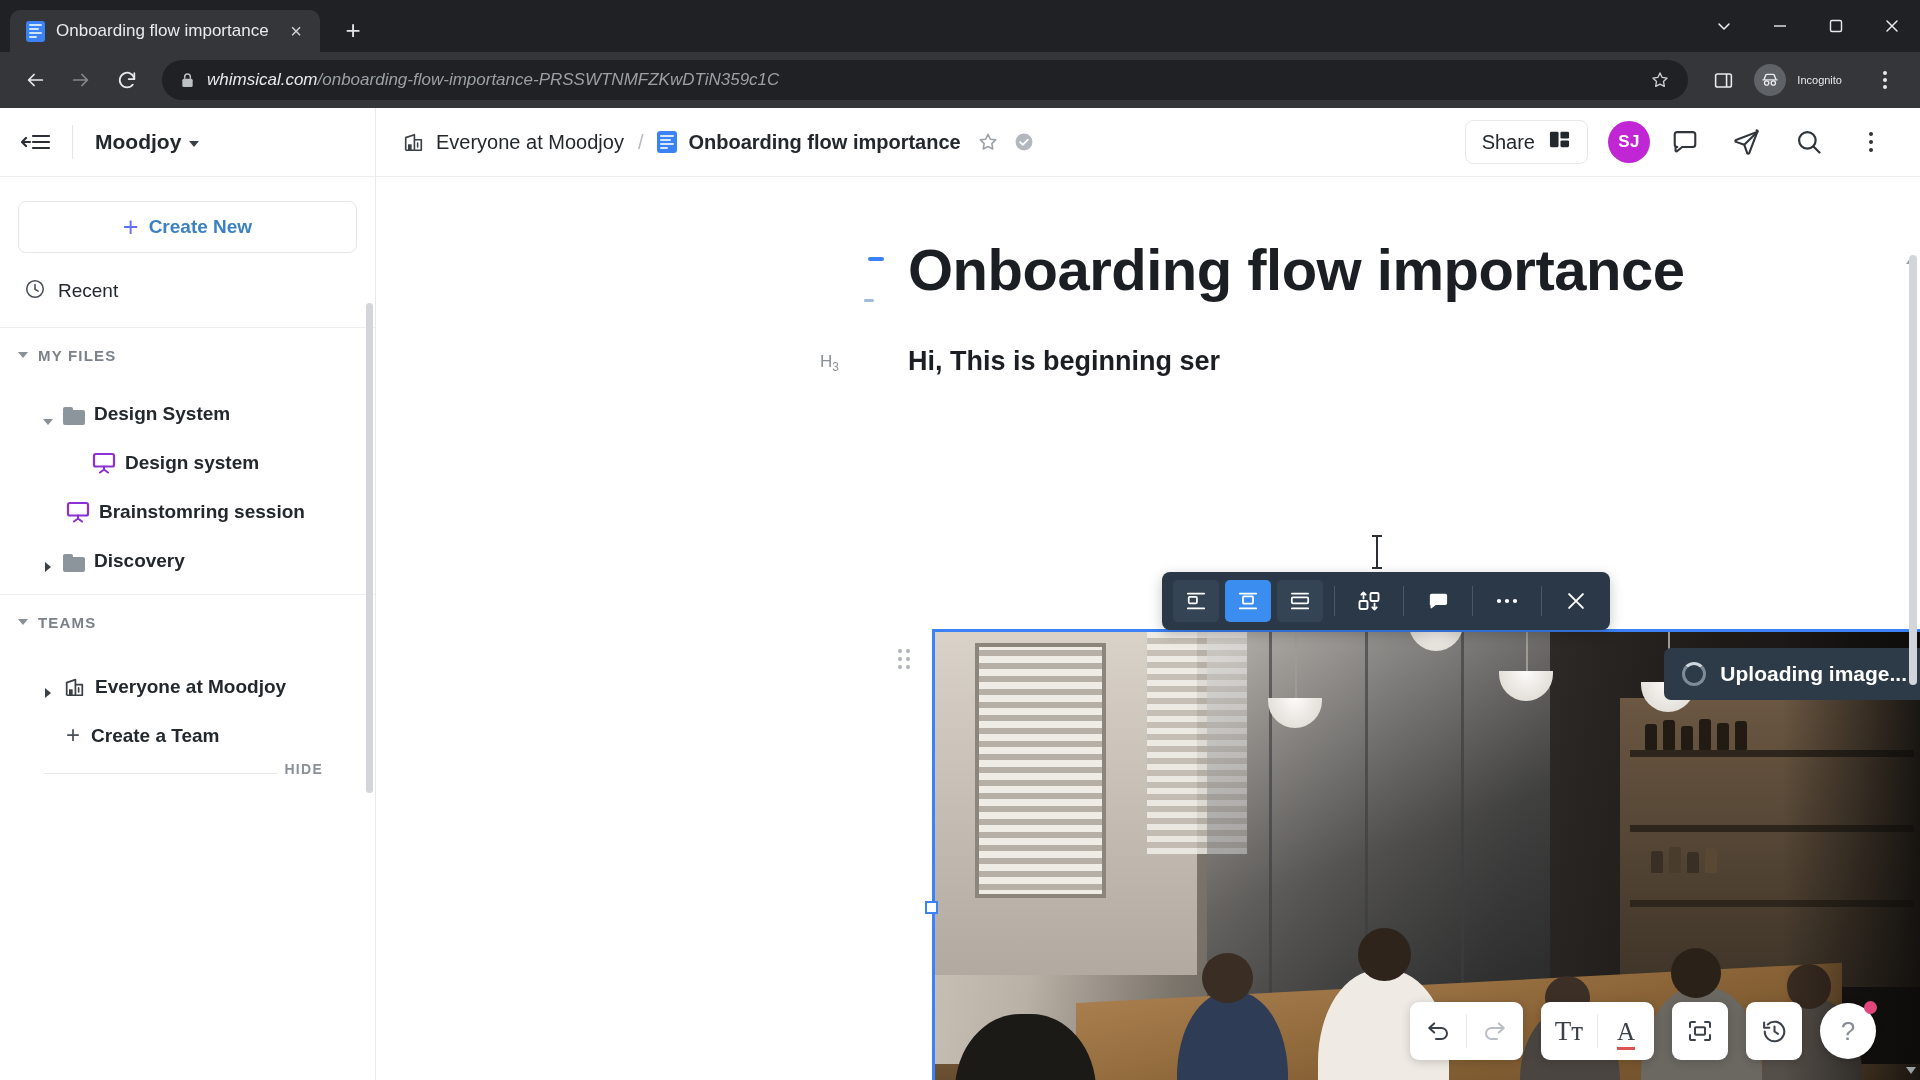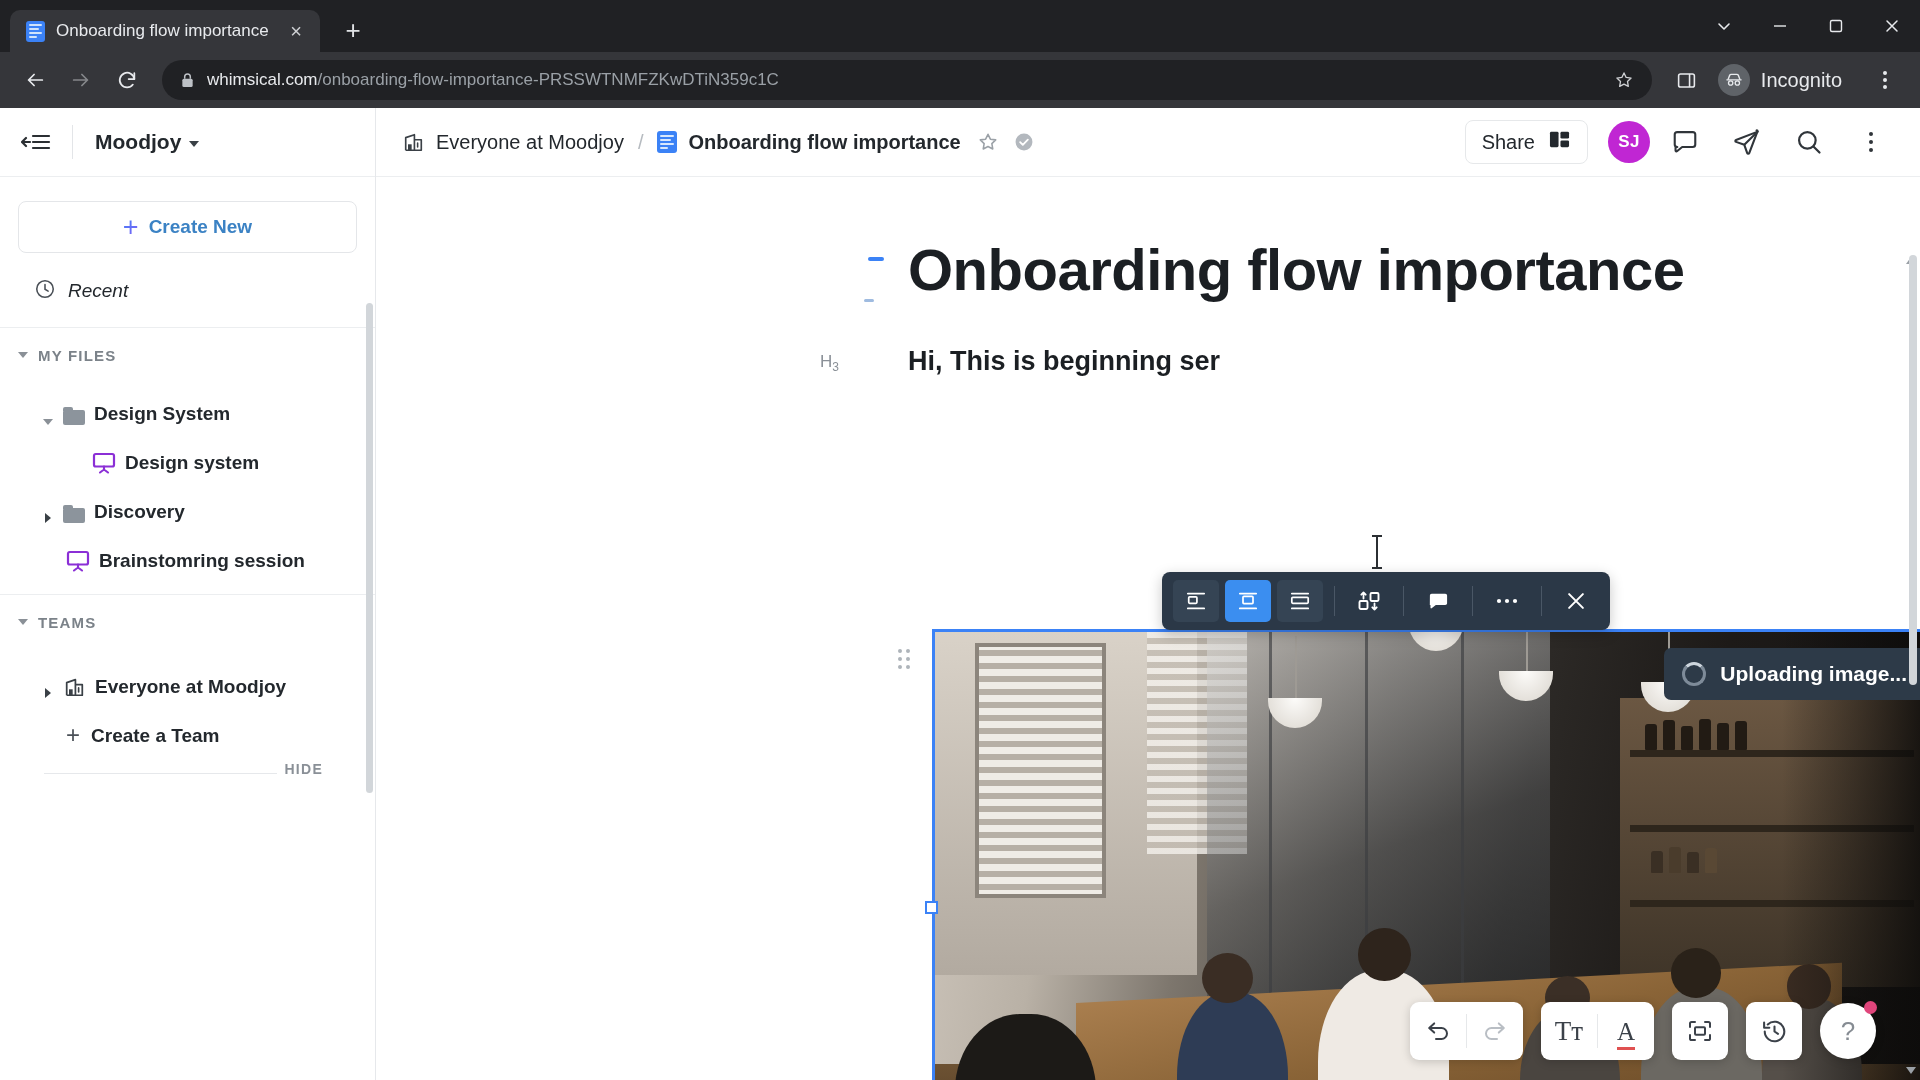--- a/index.html
+++ b/index.html
@@ -64,28 +64,28 @@
     align-items: center; justify-content: center; color: #e8eaed;
   }
   .navbtn.dim { color: #85878a; }
   .urlbox {
     flex: 1; height: 40px; background: #202124; border-radius: 20px;
     display: flex; align-items: center; padding: 0 10px 0 18px; margin: 0 10px;
     gap: 12px;
   }
   .lock { color: #bdc1c6; display: flex; align-items: center; }
   .urltext {
-    flex: 1; font-size: 17px; color: #9aa0a6; white-space: nowrap; overflow: hidden;
+    flex: 1; font-size: 17px; color: #9aa0a6; white-space: nowrap; overflow: hidden; font-style: italic;
   }
   .urltext b { color: #e8eaed; font-weight: 400; }
   .star { color: #cfd1d4; padding-right: 8px; display: flex; align-items: center; }
   .sidepanel-btn { width: 42px; height: 42px; display: flex; align-items: center; justify-content: center; color: #e8eaed; }
   .incognito-pill {
     display: flex; align-items: center; gap: 11px; height: 40px;
-    padding: 0 18px 0 6px; border-radius: 20px; color: #e8eaed; font-size: 20px;
+    padding: 0 18px 0 6px; border-radius: 20px; color: #e8eaed; font-size: 11px;
   }
   .incog-avatar {
     width: 32px; height: 32px; border-radius: 50%; background: #5f6368;
     display: flex; align-items: center; justify-content: center;
   }
   .kebab { width: 42px; height: 42px; display: flex; align-items: center; justify-content: center; color: #e8eaed; }
   .kebab i { display:block; width: 4px; height: 4px; border-radius: 50%; background:#e8eaed; box-shadow: 0 -7px 0 #e8eaed, 0 7px 0 #e8eaed; }
 
   
   .app { flex: 1; display: flex; min-height: 0; background: #fff; }
@@ -121,22 +121,22 @@
     display: flex; align-items: center; justify-content: center; gap: 10px;
     color: #3b82c4; font-size: 19px; font-weight: 700;
   }
   .plus-grad {
     font-size: 27px; font-weight: 400; line-height: 1;
     background: linear-gradient(135deg,#3b82f6 0%, #8b5cf6 100%);
     -webkit-background-clip: text; background-clip: text; color: transparent;
   }
 
   .sb-row {
-    display: flex; align-items: center; height: 48px; padding-left: 34px;
-    font-size: 19px; color: #23282d; gap: 12px; font-style: italic;
+    display: flex; align-items: center; height: 48px; padding-left: 24px;
+    font-size: 19px; color: #23282d; gap: 12px;
   }
   .recent-row { margin-top: 14px; }
   .sec-rule { height: 1px; background: #eceef0; margin: 12px 0 6px 0; }
 
   .sb-section {
     display: flex; align-items: center; gap: 10px; height: 42px; padding-left: 18px;
     font-size: 15px; font-weight: 700; letter-spacing: 0.08em; color: #7b8289;
   }
   .tri-d { width: 0; height: 0; border-left: 5px solid transparent; border-right: 5px solid transparent; border-top: 6px solid #8a9097; }
   .tri-r { width: 0; height: 0; border-top: 5px solid transparent; border-bottom: 5px solid transparent; border-left: 6px solid #3a4046; }
@@ -509,36 +509,36 @@
         <div class="tree-row lv2">
           <span class="board-ic">
             <svg width="24" height="22" viewBox="0 0 24 22">
               <rect x="2" y="2" width="20" height="12.5" rx="1.8" stroke="currentColor" stroke-width="2.2" fill="none"></rect>
               <path d="M12 14.5v3M12 17.5l-4 3M12 17.5l4 3" stroke="currentColor" stroke-width="2.1" stroke-linecap="round"></path>
             </svg>
           </span>
           <span>Design system</span>
         </div>
 
+        <div class="tree-row lv2b">
+          <span class="board-ic">
+            <svg width="24" height="22" viewBox="0 0 24 22">
+              <rect x="2" y="2" width="20" height="12.5" rx="1.8" stroke="currentColor" stroke-width="2.2" fill="none"></rect>
+              <path d="M12 14.5v3M12 17.5l-4 3M12 17.5l4 3" stroke="currentColor" stroke-width="2.1" stroke-linecap="round"></path>
+            </svg>
+          </span>
+          <span>Brainstomring session</span>
+        </div>
+
         <div class="tree-row lv1">
           <span class="tw">
               <span class="tri-r"></span>
             </span>
           <span class="folder-ic"></span>
           <span>Discovery</span>
-        </div>
-
-        <div class="tree-row lv2b">
-          <span class="board-ic">
-            <svg width="24" height="22" viewBox="0 0 24 22">
-              <rect x="2" y="2" width="20" height="12.5" rx="1.8" stroke="currentColor" stroke-width="2.2" fill="none"></rect>
-              <path d="M12 14.5v3M12 17.5l-4 3M12 17.5l4 3" stroke="currentColor" stroke-width="2.1" stroke-linecap="round"></path>
-            </svg>
-          </span>
-          <span>Brainstomring session</span>
         </div>
 
 
         <div class="sec-rule" style="margin-top:22px"></div>
 
         <div class="sb-section" style="margin-top:6px">
           <span class="tri-d"></span>
           <span>TEAMS</span>
         </div>
 

